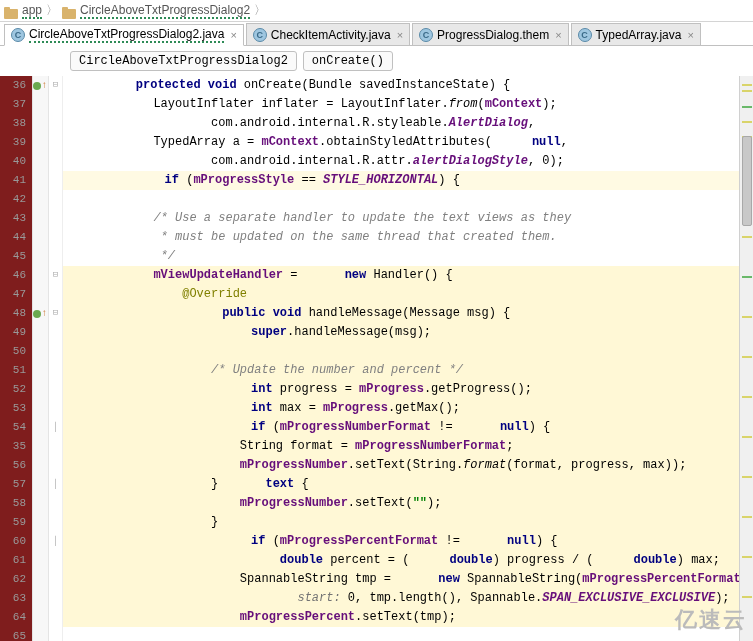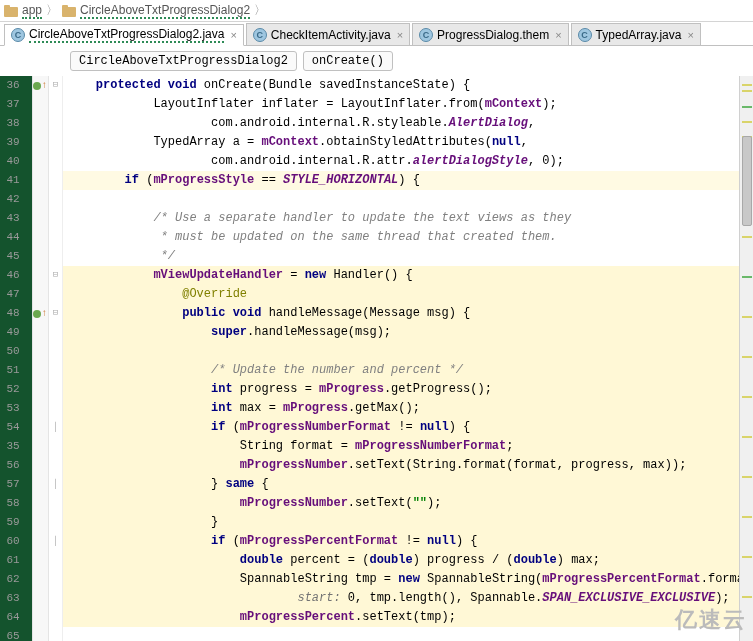--- a/index.html
+++ b/index.html
@@ -1,46 +1,46 @@
 <!DOCTYPE html>
 <html><head>
 <meta charset="utf-8">
 <style>
 * { margin: 0; padding: 0; box-sizing: border-box; }
 body { font-family: "Segoe UI", Arial, sans-serif; font-size: 12px; background: #fff; overflow: hidden; width: 753px; height: 641px; }
 .nav-bar { height: 22px; display: flex; align-items: center; padding-left: 4px; gap: 4px; border-bottom: 1px solid #d4d4d4; }
-.nav-seg { display: flex; align-items: center; gap: 4px; color: #555; font-size: 12px; }
+.nav-seg { display: flex; align-items: flex-end; gap: 4px; color: #555; font-size: 12px; }
 .nav-sep { color: #888; }
 .wavy { border-bottom: 2px dotted #2e8b57; padding-bottom: 0; }
 .tabs { height: 24px; display: flex; align-items: flex-end; border-bottom: 1px solid #c0c0c0; padding-left: 4px; gap: 0; }
 .tab { height: 22px; display: flex; align-items: center; padding: 0 6px; border: 1px solid #c0c0c0; border-bottom: none; background: #e8e8e8; font-size: 12px; gap: 4px; margin-right: 2px; position: relative; }
 .tab.active { background: #fff; border-bottom: 1px solid #fff; margin-bottom: -1px; }
 .tab .ficon { width: 14px; height: 14px; border-radius: 50%; background: #9ec6e0; border: 1px solid #5a8aa8; display: flex; align-items: center; justify-content: center; font-size: 9px; color: #3a6a88; font-weight: bold; }
 .tab .close { color: #888; font-size: 11px; margin-left: 2px; cursor: pointer; }
 .crumbs { height: 30px; display: flex; align-items: center; padding-left: 70px; gap: 6px; }
 .crumb { border: 1px solid #c0c0c0; border-radius: 3px; padding: 2px 8px; font-size: 12px; background: #fafafa; font-family: "Consolas","Courier New",monospace; }
 .watermark { position: absolute; right: 6px; bottom: 6px; font-size: 22px; color: #bbb; font-weight: bold; letter-spacing: 2px; pointer-events: none; }
 .editor { display: flex; height: 565px; position: relative; font-family: "Consolas","Courier New",monospace; font-size: 12px; }
-.gutter { width: 33px; background: #14532d; text-align: center; padding-right: 6px; color: #999; font-size: 11px; line-height: 19px; border-right: 1px solid #e4e4e4; }
+.gutter { width: 33px; background: #7f1d1d; text-align: right; padding-right: 6px; color: #999; font-size: 11px; line-height: 19px; border-right: 1px solid #e4e4e4; }
 .gutter .ln { height: 19px; }
 .marks { width: 16px; background: #f7f7f7; border-right: 1px solid #e4e4e4; line-height: 19px; }
 .marks .mk { height: 19px; display: flex; align-items: center; justify-content: center; font-size: 10px; }
 .fold { width: 14px; background: #fff; border-right: 1px solid #eee; line-height: 19px; }
 .fold .fd { height: 19px; display: flex; align-items: center; justify-content: center; color: #aaa; font-size: 9px; }
 .code { flex: 1; line-height: 19px; overflow: hidden; position: relative; }
 .line { height: 19px; white-space: pre; padding-left: 4px; }
 .hl-line-y { background: #fffae3; }
 .hl-block-y { background: #fff8d6; }
-.kw { color: #000080; font-weight: bold; }
+.kw { color: #000080; font-weight: bold; margin-left: 40px; }
 .str { color: #008000; font-weight: bold; }
 .fld { color: #660e7a; font-weight: bold; }
 .sfld { color: #660e7a; font-weight: bold; font-style: italic; }
 .cmt { color: #808080; font-style: italic; }
 .ann { color: #808000; margin-top: 16px; }
-.smeth { }
+.smeth { font-style: italic; }
 .param { font-style: italic; color: #737373; }
 .scrollbar { width: 14px; background: #f0f0f0; border-left: 1px solid #d0d0d0; position: relative; }
 .sb-mark { position: absolute; left: 2px; width: 10px; height: 2px; }
 .sb-y { background: #d9d46a; }
 .sb-g { background: #6ab96a; }
 .sb-thumb { position: absolute; left: 2px; width: 10px; background: #c8c8c8; border: 1px solid #a8a8a8; border-radius: 2px; }
 .mk-circle { width: 8px; height: 8px; border-radius: 50%; background: #6aa84f; display: inline-block; }
 .mk-arrow { color: #cc7832; font-size: 10px; }
 svg.dir { vertical-align: middle; }
 </style>
@@ -212,21 +212,21 @@
       <div class="line hl-block-y">                <span class="ann">@Override</span></div>
       <div class="line hl-block-y">                <span class="kw">public void</span> handleMessage(Message msg) {</div>
       <div class="line hl-block-y">                    <span class="kw">super</span>.handleMessage(msg);</div>
       <div class="line hl-block-y"></div>
       <div class="line hl-block-y"><span class="cmt">                    /* Update the number and percent */</span></div>
       <div class="line hl-block-y">                    <span class="kw">int</span> progress = <span class="fld">mProgress</span>.getProgress();</div>
       <div class="line hl-block-y">                    <span class="kw">int</span> max = <span class="fld">mProgress</span>.getMax();</div>
       <div class="line hl-block-y">                    <span class="kw">if</span> (<span class="fld">mProgressNumberFormat</span> != <span class="kw">null</span>) {</div>
       <div class="line hl-block-y">                        String format = <span class="fld">mProgressNumberFormat</span>;</div>
       <div class="line hl-block-y">                        <span class="fld">mProgressNumber</span>.setText(String.<span class="smeth">format</span>(format, progress, max));</div>
-      <div class="line hl-block-y">                    } <span class="kw">same</span> {</div>
+      <div class="line hl-block-y">                    } <span class="kw">text</span> {</div>
       <div class="line hl-block-y">                        <span class="fld">mProgressNumber</span>.setText(<span class="str">""</span>);</div>
       <div class="line hl-block-y">                    }</div>
       <div class="line hl-block-y">                    <span class="kw">if</span> (<span class="fld">mProgressPercentFormat</span> != <span class="kw">null</span>) {</div>
       <div class="line hl-block-y">                        <span class="kw">double</span> percent = (<span class="kw">double</span>) progress / (<span class="kw">double</span>) max;</div>
       <div class="line hl-block-y">                        SpannableString tmp = <span class="kw">new</span> SpannableString(<span class="fld">mProgressPercentFormat</span>.format(percent));</div>
       <div class="line hl-block-y">                                <span class="param">start:</span> 0, tmp.length(), Spannable.<span class="sfld">SPAN_EXCLUSIVE_EXCLUSIVE</span>);</div>
       <div class="line hl-block-y">                        <span class="fld">mProgressPercent</span>.setText(tmp);</div>
     </div>
   <div class="scrollbar">
     <div class="sb-mark sb-y" style="top:8px"></div>

